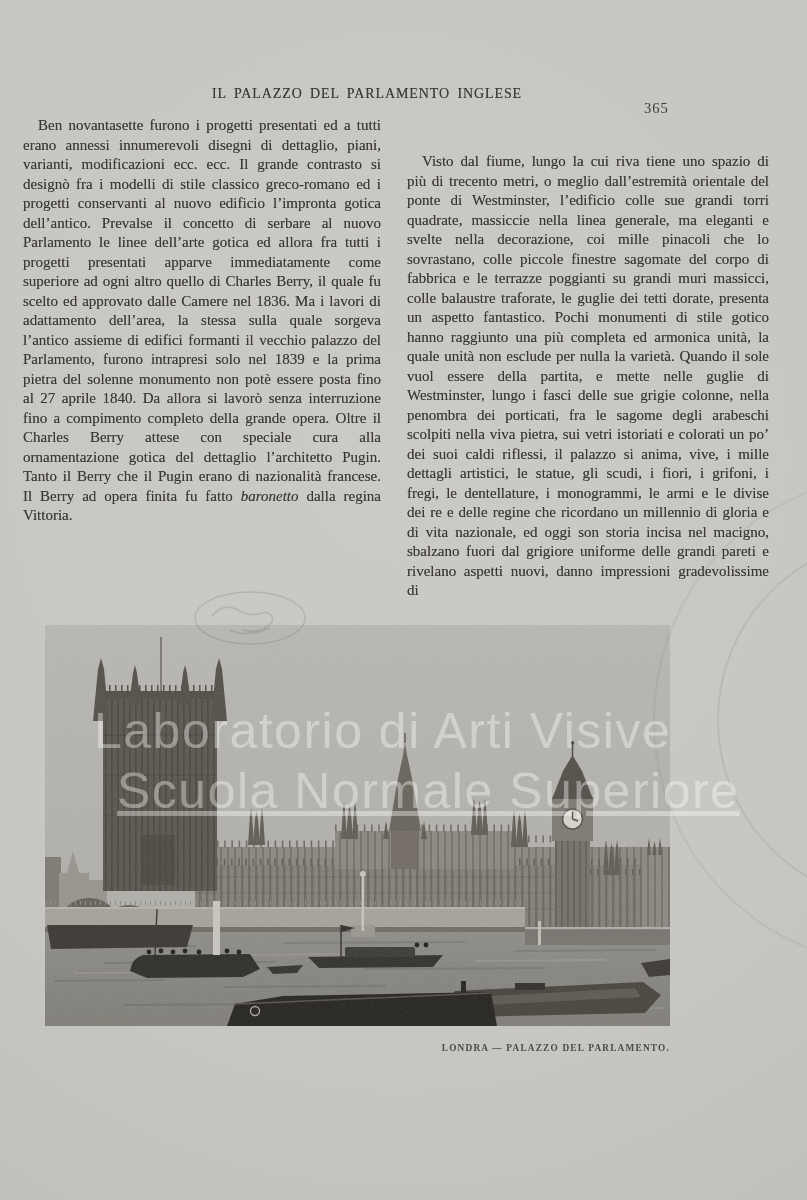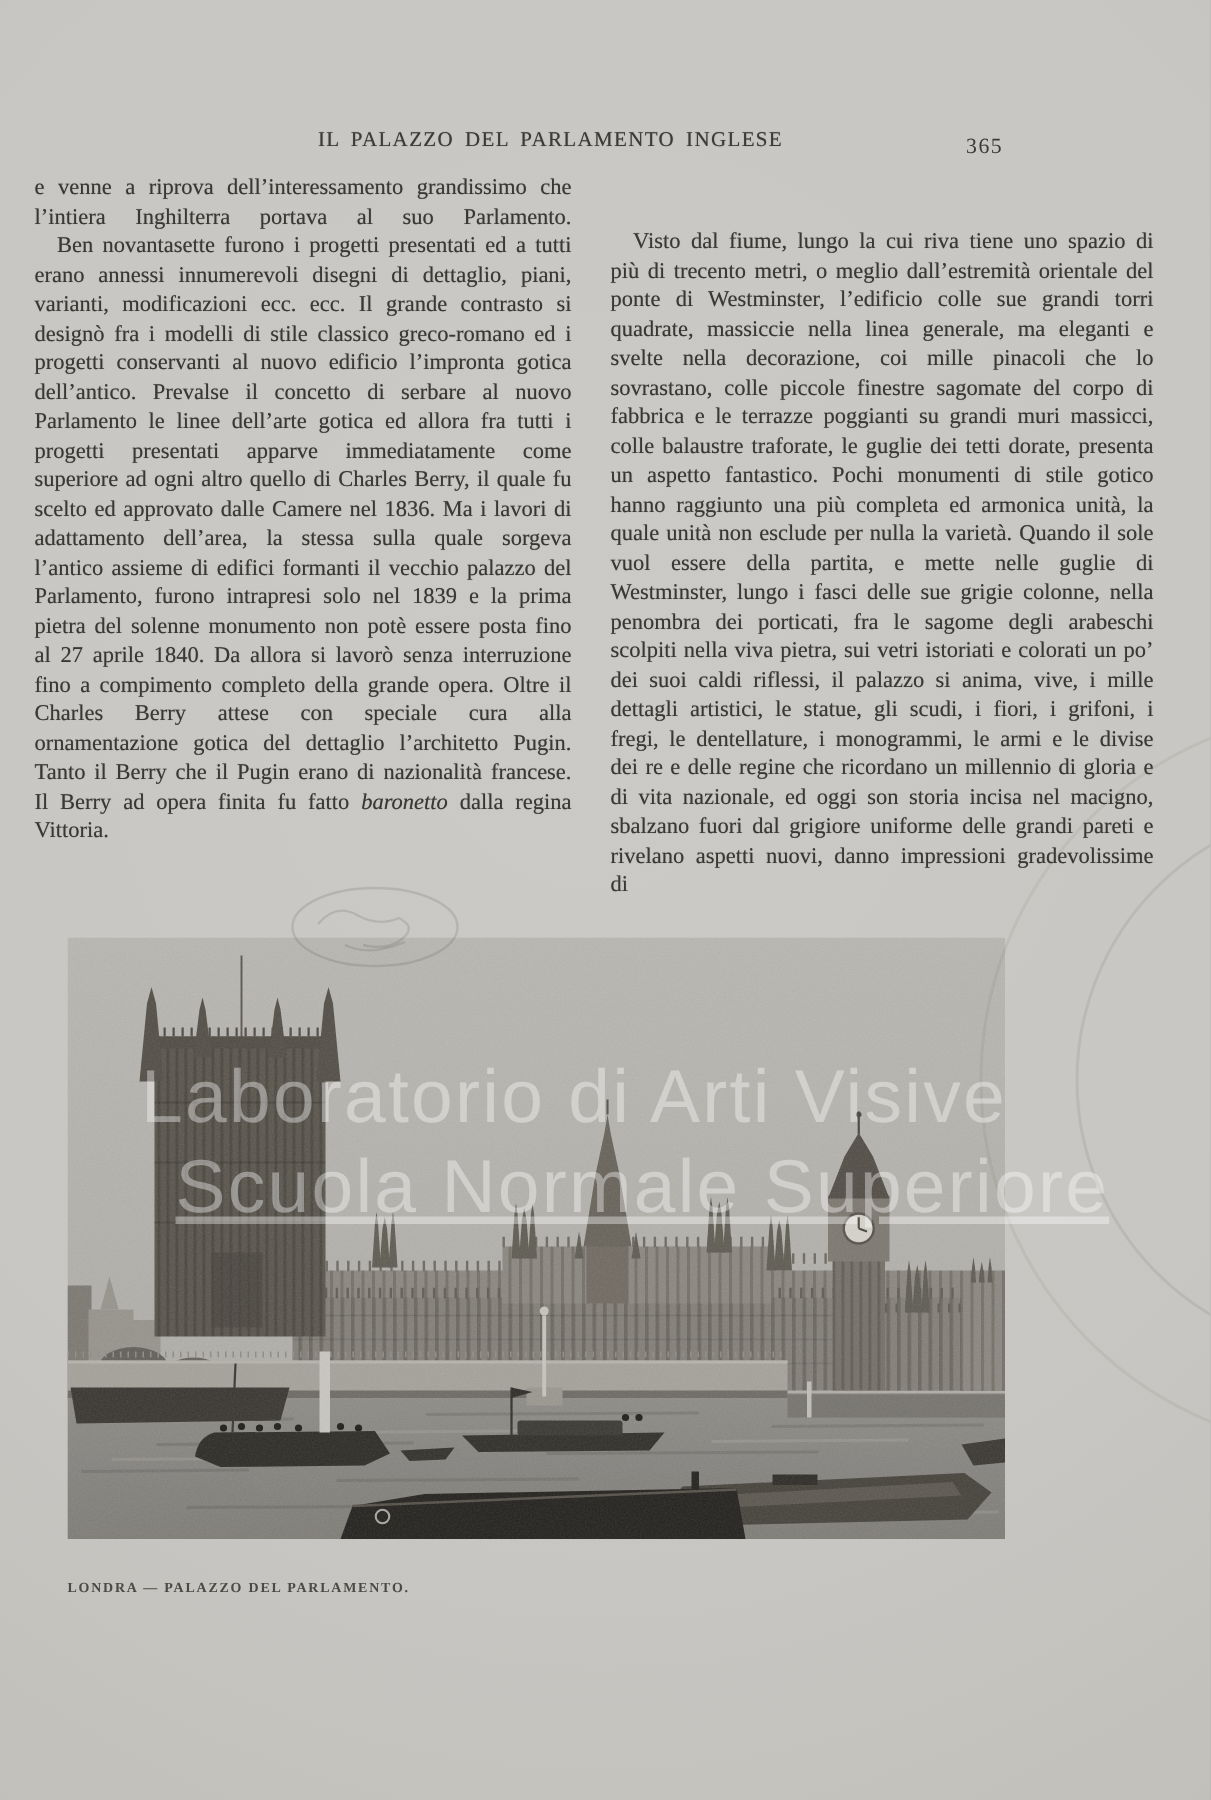--- a/index.html
+++ b/index.html
@@ -3,50 +3,49 @@
 <meta charset="utf-8">
 <style>
   html,body{margin:0;padding:0;}
   body{width:807px;height:1200px;background:#b9b8b4;font-family:"Liberation Serif",serif;}
   .page{position:relative;width:807px;height:1200px;overflow:hidden;
     background:radial-gradient(ellipse 120% 90% at 48% 38%, #cbcac6 0%, #c7c6c2 55%, #bcbbb6 100%);
     color:#3a3834;padding-left:24px;}
   .running-title{position:absolute;top:86px;left:367px;transform:translateX(-50%);
     font-size:14px;letter-spacing:0.9px;word-spacing:3px;white-space:nowrap;color:#3d3b37;
     text-shadow:0 0 0.6px rgba(58,56,52,0.6);}
-  .page-number{position:absolute;top:90px;left:644px;font-size:14.5px;letter-spacing:1px;color:#3d3b37;}
+  .page-number{position:absolute;top:100px;left:644px;font-size:14.5px;letter-spacing:1px;color:#3d3b37;}
   .columns{position:absolute;top:116px;left:23px;width:746px;display:flex;gap:26px;}
   .col{font-size:15px;line-height:19.5px;text-align:justify;color:#3a3834;
     word-spacing:0.06em;text-shadow:0 0 0.5px rgba(58,56,52,0.55);}
   .col-left{width:358px;}
   .col-right{width:362px;margin-top:36px;}
   .col p{margin:0;}
   p.indent{text-indent:15px;}
   p.justify-last{text-align-last:justify;}
   figure{position:absolute;left:45px;top:625px;width:625px;margin:0;z-index:2;}
   figure svg{display:block;}
-  figcaption{margin-top:28px;text-align:left;font-size:9.3px;font-weight:bold;
+  figcaption{margin-top:17px;text-align:right;font-size:9.3px;font-weight:bold;
     letter-spacing:1.2px;color:#4c4a46;}
   .watermark{position:absolute;left:0;top:0;width:807px;height:1200px;pointer-events:none;z-index:6;
     font-family:"Liberation Sans",sans-serif;color:rgba(255,255,255,0.38);}
   .wm1{position:absolute;left:94px;top:702px;font-size:50px;letter-spacing:1.5px;white-space:nowrap;}
   .wm2{position:absolute;left:117px;top:762px;font-size:50px;letter-spacing:1.5px;white-space:nowrap;text-decoration:underline;}
   .seal{position:absolute;left:0;top:0;z-index:4;pointer-events:none;}
 </style>
 </head>
 <body>
 
 <div class="page">
 
   <div class="running-title">IL PALAZZO DEL PARLAMENTO INGLESE</div>
   <div class="page-number">365</div>
 
   <div class="columns">
     <div class="col col-left">
-      <p class="justify-last"><span>e venne a riprova dell’interessamento grandissimo che l’intiera Inghilterra portava al suo Parlamento.</span></p>
       <p class="indent"><span>Ben novantasette furono i progetti presentati ed a tutti erano annessi innumerevoli disegni di dettaglio, piani, varianti, modificazioni ecc. ecc. Il grande contrasto si designò fra i modelli di stile classico greco-romano ed i progetti conservanti al nuovo edificio l’impronta gotica dell’antico. Prevalse il concetto di serbare al nuovo Parlamento le linee dell’arte gotica ed allora fra tutti i progetti presentati apparve immediatamente come superiore ad ogni altro quello di Charles Berry, il quale fu scelto ed approvato dalle Camere nel 1836. Ma i lavori di adattamento dell’area, la stessa sulla quale sorgeva l’antico assieme di edifici formanti il vecchio palazzo del Parlamento, furono intrapresi solo nel 1839 e la prima pietra del solenne monumento non potè essere posta fino al 27 aprile 1840. Da allora si lavorò senza interruzione fino a compimento completo della grande opera. Oltre il Charles Berry attese con speciale cura alla ornamentazione gotica del dettaglio l’architetto Pugin. Tanto il Berry che il Pugin erano di nazionalità francese. Il Berry ad opera finita fu fatto </span><i>baronetto</i><span> dalla regina Vittoria.</span></p>
     </div>
     <div class="col col-right">
       <p class="indent justify-last"><span>Visto dal fiume, lungo la cui riva tiene uno spazio di più di trecento metri, o meglio dall’estremità orientale del ponte di Westminster, l’edificio colle sue grandi torri quadrate, massiccie nella linea generale, ma eleganti e svelte nella decorazione, coi mille pinacoli che lo sovrastano, colle piccole finestre sagomate del corpo di fabbrica e le terrazze poggianti su grandi muri massicci, colle balaustre traforate, le guglie dei tetti dorate, presenta un aspetto fantastico. Pochi monumenti di stile gotico hanno raggiunto una più completa ed armonica unità, la quale unità non esclude per nulla la varietà. Quando il sole vuol essere della partita, e mette nelle guglie di Westminster, lungo i fasci delle sue grigie colonne, nella penombra dei porticati, fra le sagome degli arabeschi scolpiti nella viva pietra, sui vetri istoriati e colorati un po’ dei suoi caldi riflessi, il palazzo si anima, vive, i mille dettagli artistici, le statue, gli scudi, i fiori, i grifoni, i fregi, le dentellature, i monogrammi, le armi e le divise dei re e delle regine che ricordano un millennio di gloria e di vita nazionale, ed oggi son storia incisa nel macigno, sbalzano fuori dal grigiore uniforme delle grandi pareti e rivelano aspetti nuovi, danno impressioni gradevolissime di</span></p>
     </div>
   </div>
 
   <figure>
     <svg viewBox="0 0 625 401" width="625" height="401" role="img">
       <defs>

